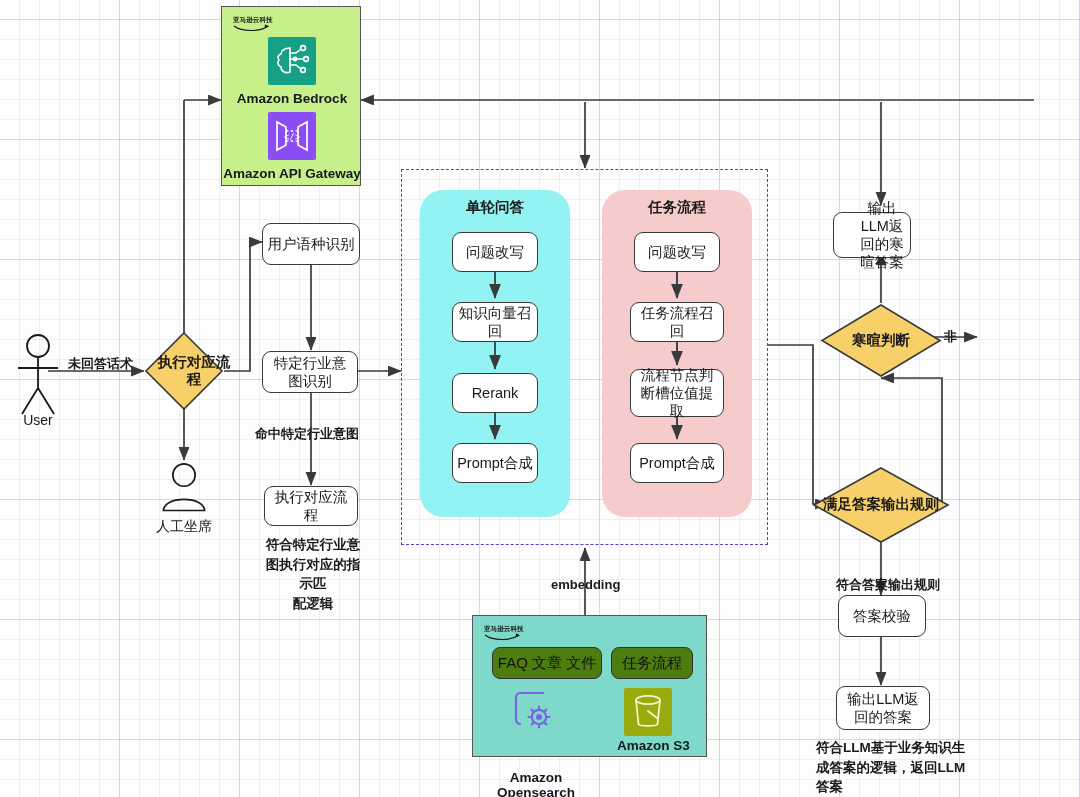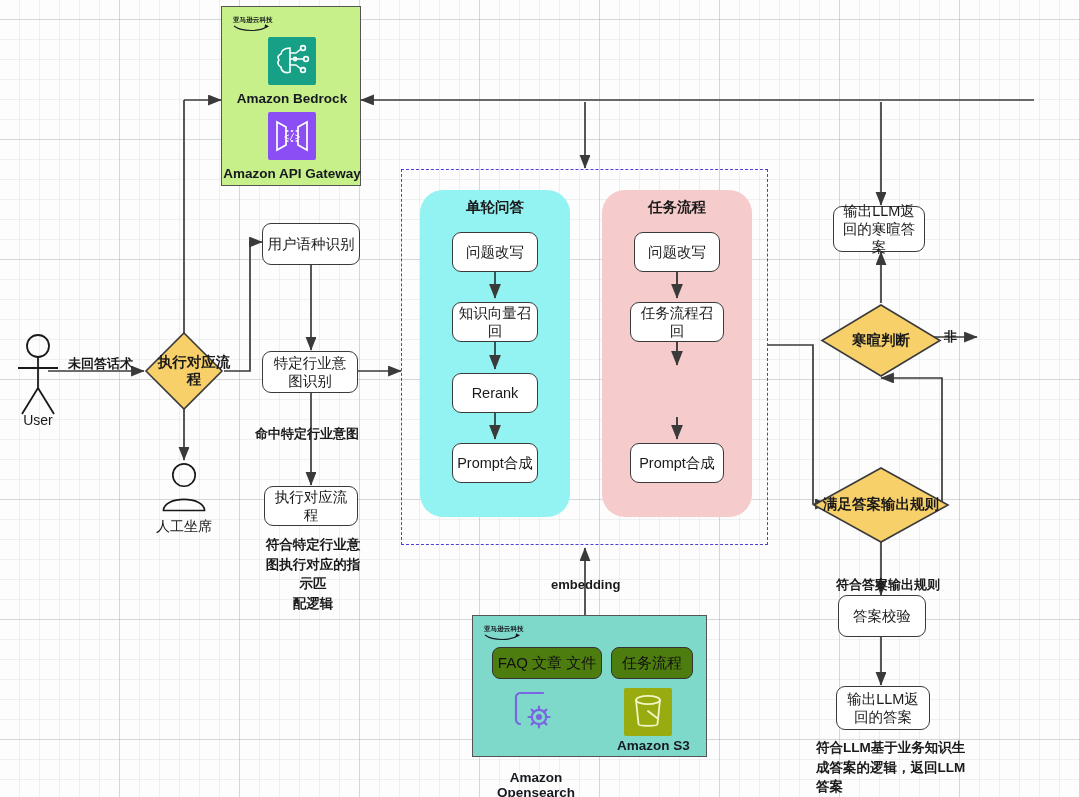--- a/index.html
+++ b/index.html
@@ -280,20 +280,21 @@
   <div class="node rnode" style="left:452px; top:232px; width:86px; height:40px;">问题改写</div>
   <div class="node rnode" style="left:452px; top:302px; width:86px; height:40px;">知识向量召回</div>
   <div class="node rnode" style="left:452px; top:373px; width:86px; height:40px;">Rerank</div>
   <div class="node rnode" style="left:452px; top:443px; width:86px; height:40px;">Prompt合成</div>
 
   <div class="swim" style="left:602px; top:190px; width:150px; height:327px; background:#f6cbcb;">
     <div class="swim-title">任务流程</div>
   </div>
   <div class="node rnode" style="left:634px; top:232px; width:86px; height:40px;">问题改写</div>
   <div class="node rnode" style="left:630px; top:302px; width:94px; height:40px;">任务流程召回</div>
+  <div class="node rnode" style="left:630px; top:369px; width:94px; height:48px;">流程节点判断槽位值提取</div>
   <div class="node rnode" style="left:630px; top:443px; width:94px; height:40px;">Prompt合成</div>
 
   <svg style="position:absolute; left:0; top:0; width:1080px; height:797px; pointer-events:none;" viewBox="0 0 1080 797">
     <g stroke="#2e4f4f" stroke-width="1.9" fill="none" marker-end="url(#arw)">
       <path d="M495,272 L495,298"></path>
       <path d="M495,342 L495,369"></path>
       <path d="M495,413 L495,439"></path>
     </g>
     <g stroke="#3a3a3a" stroke-width="1.9" fill="none" marker-end="url(#arw)">
       <path d="M677,272 L677,298"></path>
@@ -332,21 +333,21 @@
         <g stroke="#f2f6c6" stroke-width="1.8" fill="none" stroke-linecap="round">
           <ellipse cx="24" cy="12" rx="12" ry="4.2"></ellipse>
           <path d="M12,12 L14.5,36 C14.5,38.4 33.5,38.4 33.5,36 L36,12"></path>
           <path d="M24,23 L33,30"></path>
         </g>
       </svg>
     </div>
     <div class="svc" style="left:126px; top:122px; width:109px;">Amazon S3</div>
   </div>
 
-  <div class="node rnode" style="left:833px; top:206px; width:92px; height:46px;">输出LLM返回的寒暄答案</div>
+  <div class="node rnode" style="left:833px; top:212px; width:78px; height:46px;padding-left:24px;">输出LLM返回的寒暄答案</div>
 
   <div class="diamond-wrap" style="left:820px; top:303px; width:122px; height:75px;">
     <svg class="diamond-shape" viewBox="0 0 122 75">
       <polygon points="61,2 120,37.5 61,73 2,37.5" fill="#f7d06a" stroke="#3a3a3a" stroke-width="1.6"></polygon>
     </svg>
     <div class="diamond-label">寒暄判断</div>
   </div>
 
   <div class="edge-label" style="left:944px; top:328px;">非</div>
 

